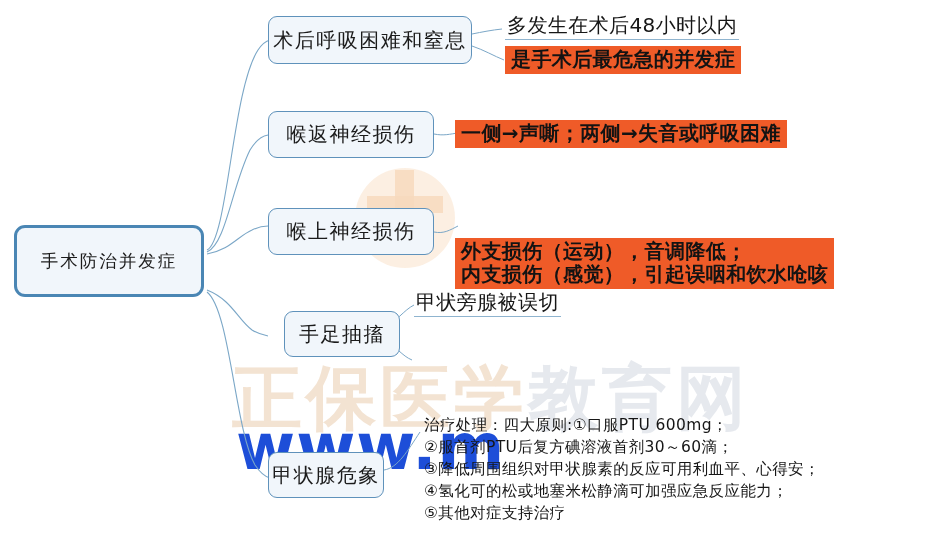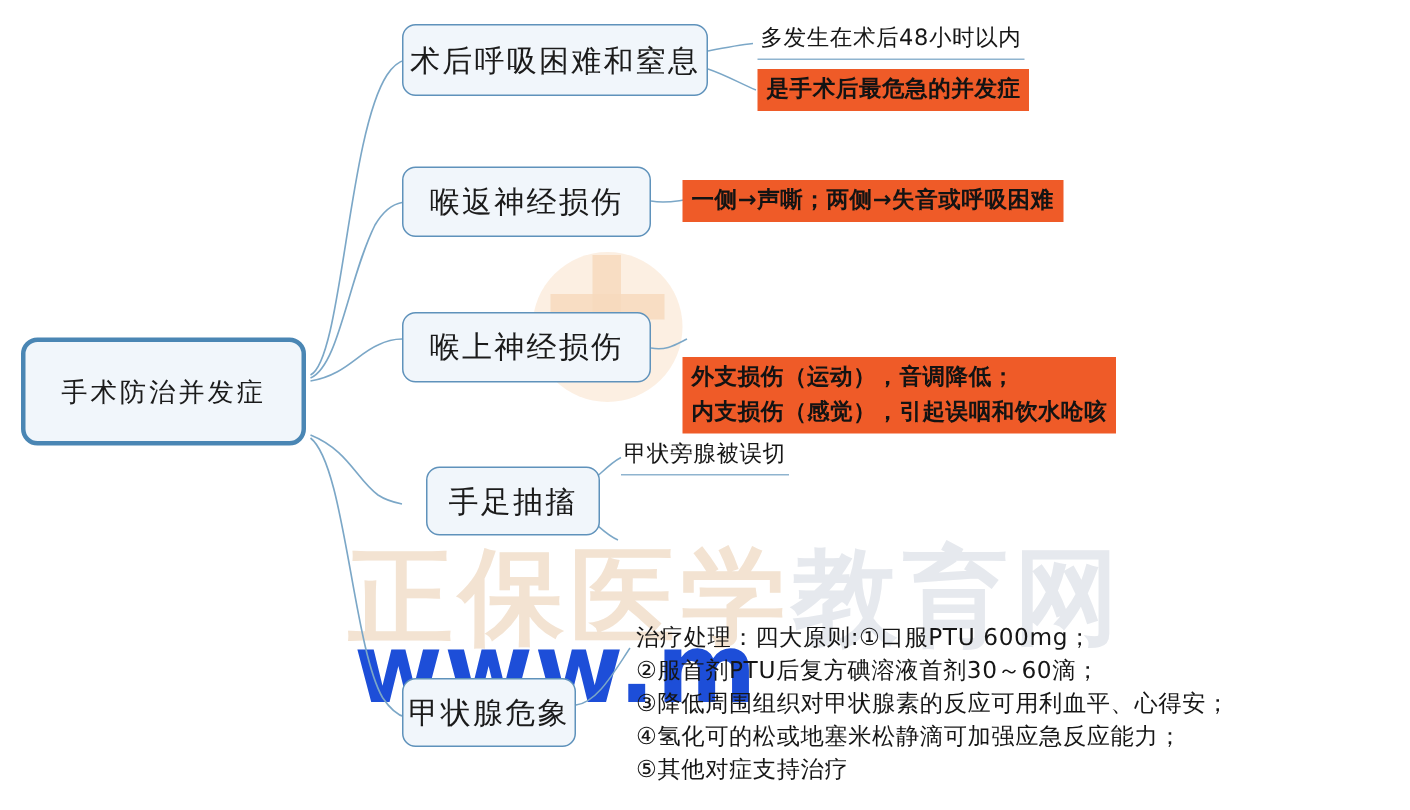--- a/index.html
+++ b/index.html
@@ -119,21 +119,21 @@
   #root-node span { font-size: 17.5px; letter-spacing: 2px; }
 
   
   .detail {
     position: absolute;
     z-index: 3;
     color: #161616;
     white-space: nowrap;
   }
   .detail .line {
-    font-size: 15px;
+    font-size: 20px;
     line-height: 23px;
     letter-spacing: .4px;
     white-space: nowrap;
     font-family: "DejaVu Sans", "Liberation Sans", sans-serif;
   }
   .detail.plain .line {
     padding: 0 2px 1px 2px;
   }
   .detail.plain {
     border-bottom: 1.2px solid #8fb4cf;

